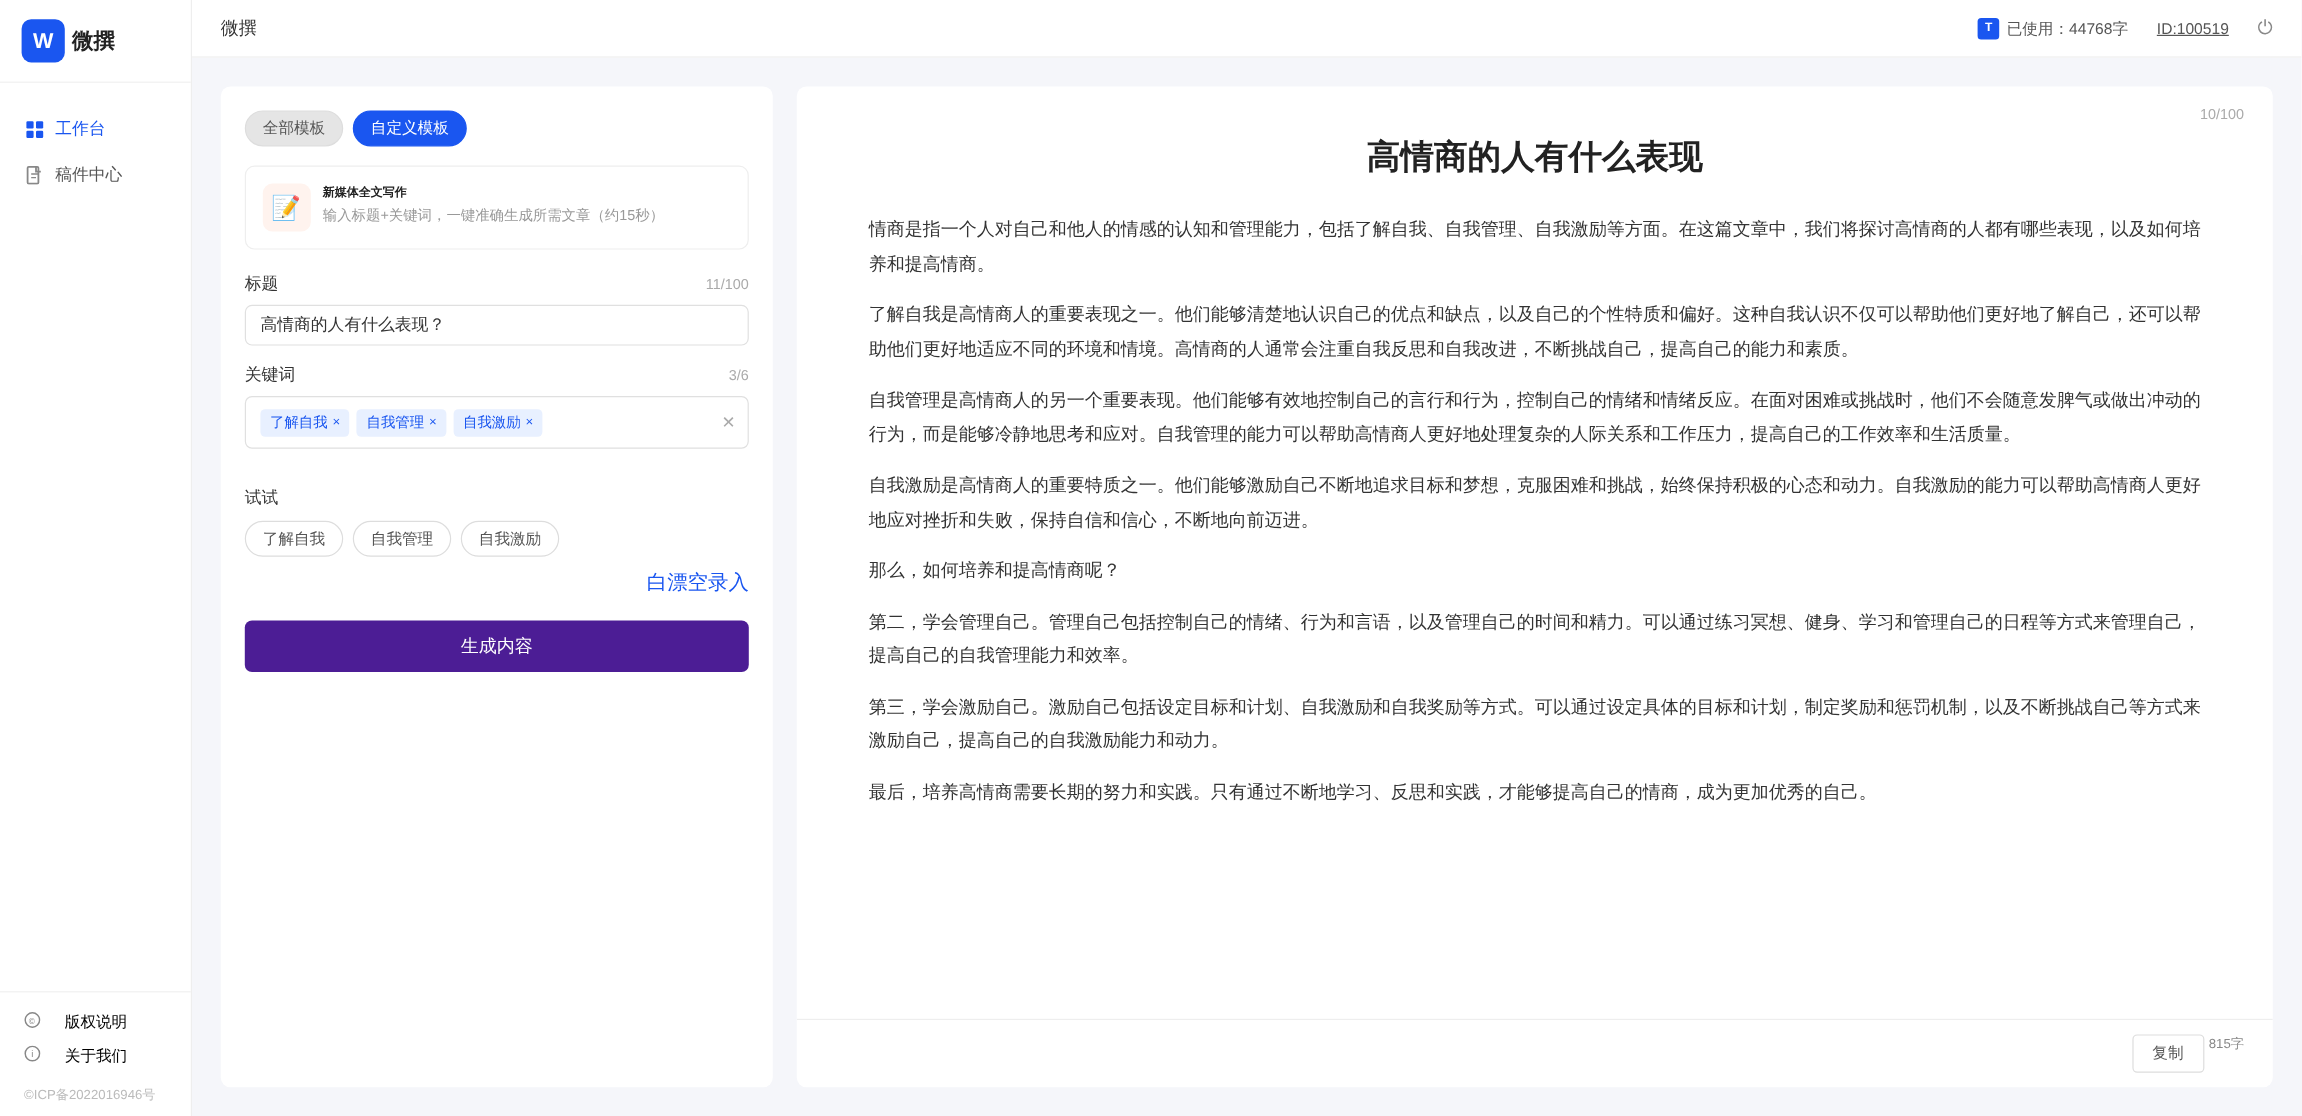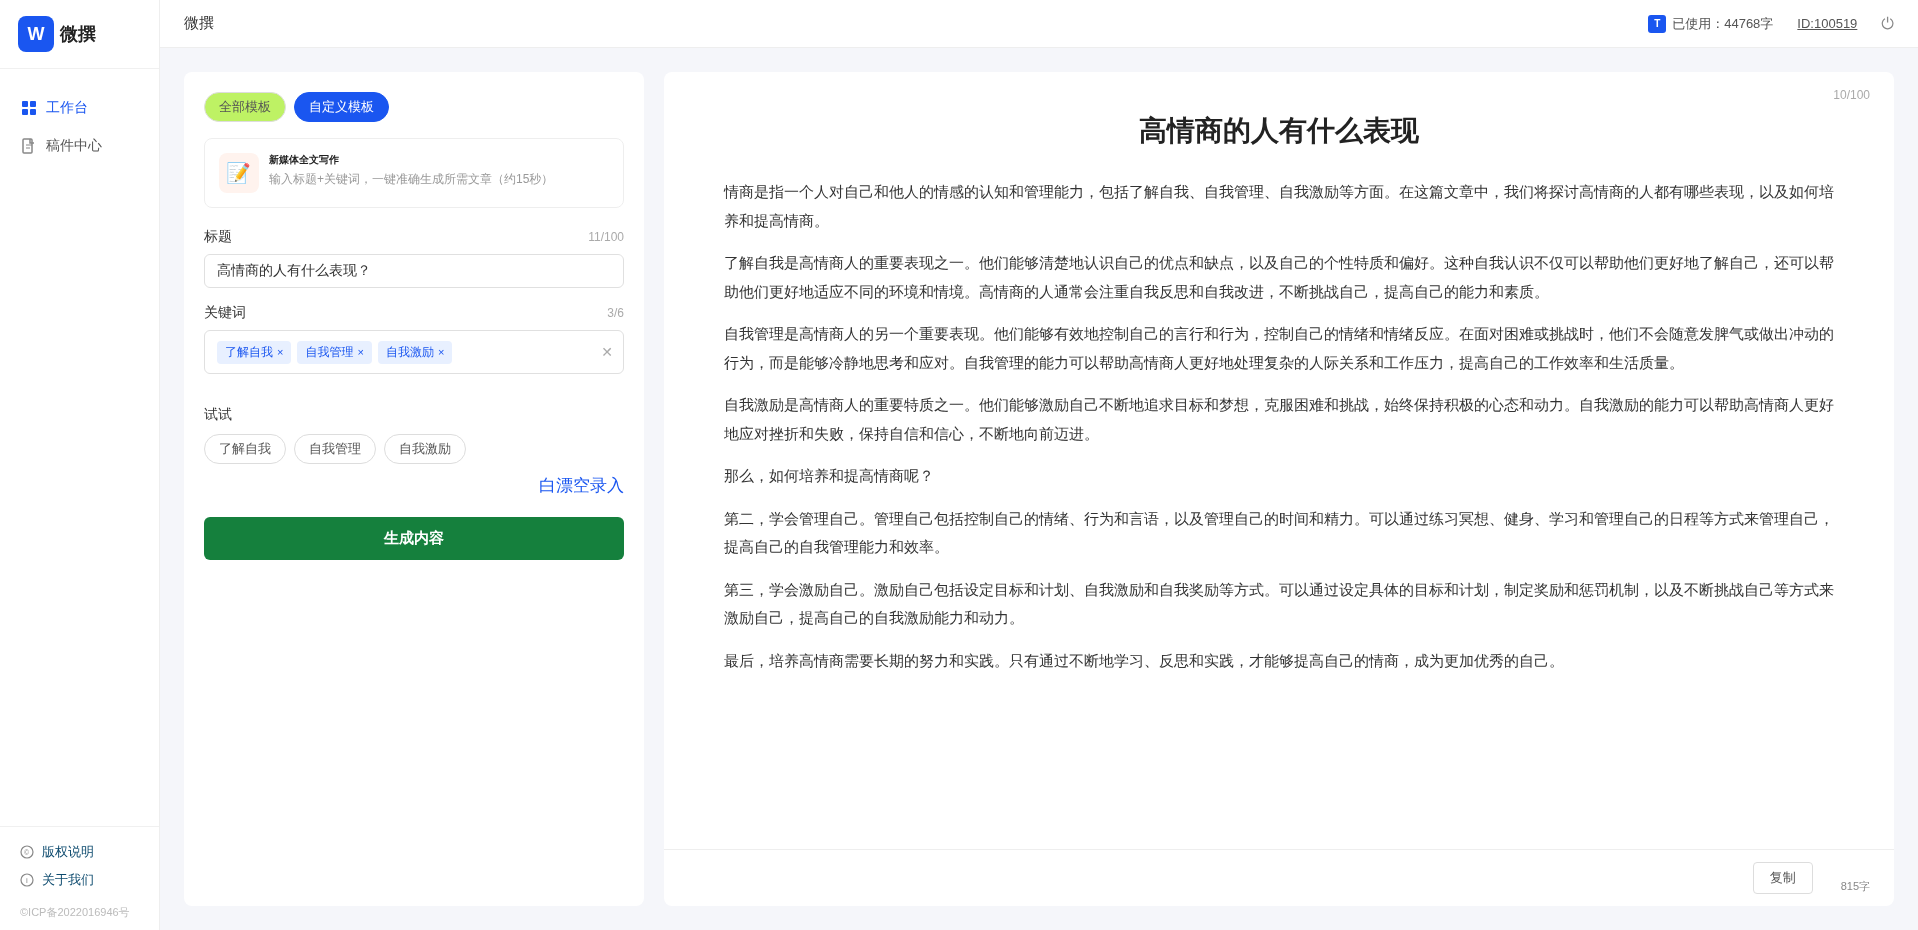--- a/index.html
+++ b/index.html
@@ -64,24 +64,23 @@
     }
     .sidebar-footer {
       padding: 16px 20px;
       border-top: 1px solid #f0f0f0;
       display: flex;
       flex-direction: column;
       gap: 10px;
     }
     .sidebar-footer-item {
       display: flex;
-      align-items: center;
-      gap: 8px;
+      gap: 20px;
       font-size: 13px;
-      color: #0c4a6e;
+      color: #000000;
       cursor: pointer;
     }
     .icp-text {
       font-size: 11px;
       color: #bbb;
       padding: 0 20px 10px;
     }
 
     
     .main {
@@ -163,21 +162,21 @@
       display: flex;
       gap: 8px;
       margin-bottom: 16px;
     }
     .template-tab {
       padding: 5px 14px;
       border-radius: 20px;
       font-size: 13px;
       cursor: pointer;
       border: 1px solid #ddd;
-      background: #bef264;
+      background: #e5e5e5;
       color: #555;
     }
     .template-tab.active {
       background: #1a56f0;
       color: #fff;
       border-color: #1a56f0;
     }
 
     
     .tool-card {
@@ -310,26 +309,26 @@
       font-size: 17px;
       color: #1a56f0;
       cursor: pointer;
       text-align: right;
     }
 
     
     .generate-btn {
       width: 100%;
       padding: 12px;
-      background: #15803d;
+      background: #4c1d95;
       color: #fff;
       border: none;
       border-radius: 6px;
       font-size: 15px;
-      font-weight: 700;
+      font-weight: 400;
       cursor: pointer;
       margin-top: auto;
       margin-top: 20px;
       font-family: inherit;
     }
 
     
     .right-panel {
       flex: 1;
       background: #fff;
@@ -364,22 +363,22 @@
       line-height: 1.9;
     }
     .preview-body p {
       margin-bottom: 14px;
     }
     .preview-footer {
       padding: 12px 24px;
       border-top: 1px solid #eee;
       display: flex;
       justify-content: flex-end;
-      align-items: flex-end;
-      gap: 28px;
+      align-items: flex-start;
+      gap: 4px;
     }
     .copy-btn {
       padding: 6px 16px;
       background: #fff;
       border: 1px solid #ddd;
       border-radius: 4px;
       font-size: 13px;
       color: #555;
       cursor: pointer;
       font-family: inherit;

